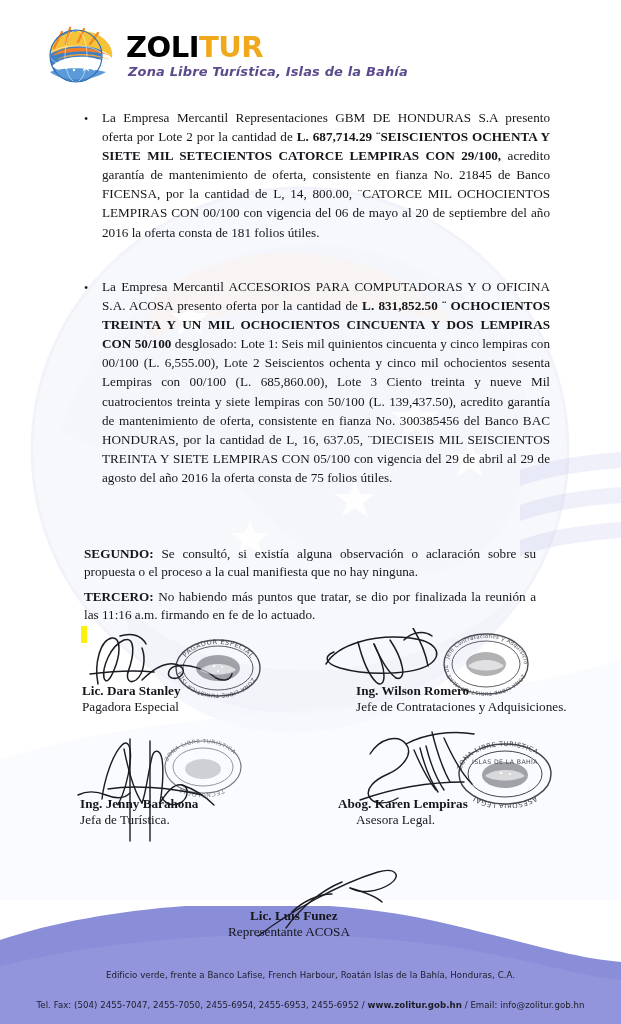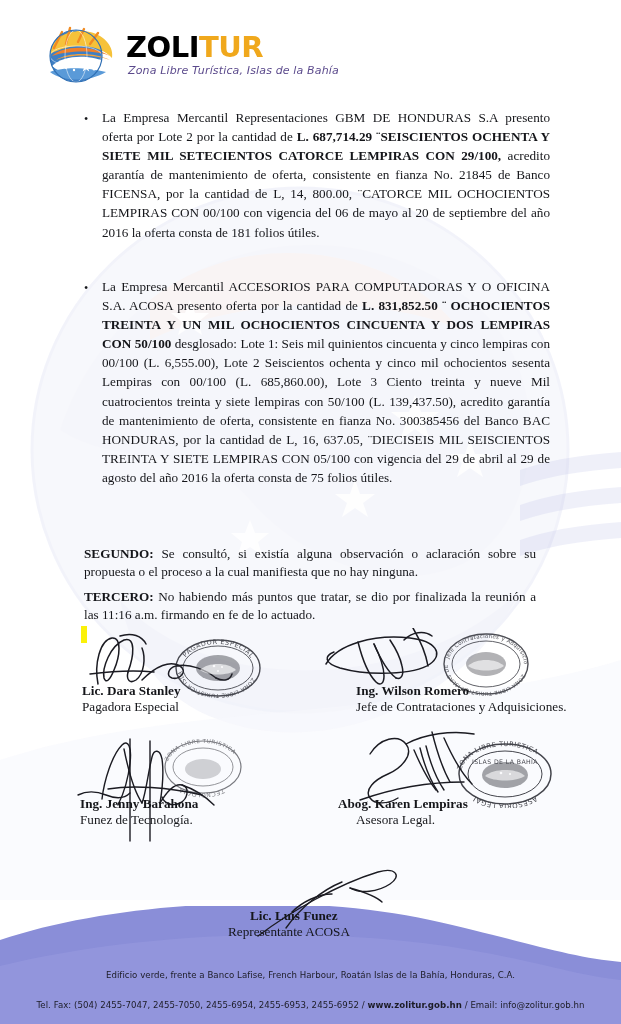--- a/index.html
+++ b/index.html
@@ -14,21 +14,21 @@
   #watermark{position:absolute;left:0;top:0;width:621px;height:1024px;pointer-events:none;z-index:0;}
 
   
   #header{position:absolute;left:28px;top:24px;width:250px;height:62px;z-index:3;}
   #logo-mark{position:absolute;left:0;top:0;width:96px;height:60px;}
   #logo-word{position:absolute;left:98px;top:6px;}
   .zw{font-family:"DejaVu Sans", sans-serif;font-weight:bold;font-size:29px;letter-spacing:-.5px;}
   .zw .a{color:#000000;}
   .zw .b{color:#f0a81c;}
   #logo-tag{position:absolute;left:100px;top:40px;font-family:"DejaVu Sans", sans-serif;
-            font-style:italic;font-size:11px;color:#5b4a8c;letter-spacing:.15px;white-space:nowrap;}
+            font-style:italic;font-size:13px;color:#5b4a8c;letter-spacing:.15px;white-space:nowrap;font-weight:bold;}
 
   
   #body{position:absolute;left:0;top:0;width:621px;height:1024px;z-index:4;}
   .para{
     position:absolute;text-align:justify;font-size:13.2px;line-height:18px;
     text-justify:inter-word;
   }
   .bullet-item{position:absolute;font-size:13.2px;line-height:19.1px;text-align:justify;}
   .bullet-dot{position:absolute;left:0;top:2px;font-size:12px;line-height:19.1px;}
   .bullet-text{display:block;margin-left:0;}
@@ -249,21 +249,21 @@
       <text font-family="DejaVu Sans, sans-serif" font-size="5.6" fill="#23242c" letter-spacing=".5">
         <textPath href="#arcTop3" startOffset="6%">ZONA LIBRE TURISTICA</textPath>
       </text>
       <text font-family="DejaVu Sans, sans-serif" font-size="6" fill="#23242c" letter-spacing=".5">
         <textPath href="#arcBot3" startOffset="28%">TECNOLOGIA</textPath>
       </text>
     </g>
   </svg>
   <div class="sig-block" style="left:80px;top:796px;">
     <div class="sig-name">Ing. Jenny Barahona</div>
-    <div class="sig-role">Funez de Tecnología.</div>
+    <div class="sig-role">Jefa de Turística.</div>
   </div>
 
   <svg class="sig-draw" style="left:340px;top:728px;width:200px;height:82px;" viewBox="0 0 200 82">
     <g fill="none" stroke="#1b1b22" stroke-width="1.4" stroke-linecap="round">
       <path d="M 30 26 C 40 10 58 6 66 16 C 74 26 62 40 48 46 C 34 52 24 62 30 70 C 35 77 48 76 58 70"></path>
       <path d="M 66 16 C 84 6 112 2 134 6"></path>
       <path d="M 92 4 C 96 20 102 40 110 54"></path>
       <path d="M 74 22 C 80 36 88 52 96 62"></path>
       <path d="M 80 20 C 84 36 90 52 98 64"></path>
       <path d="M 86 18 C 90 34 96 50 104 62"></path>

